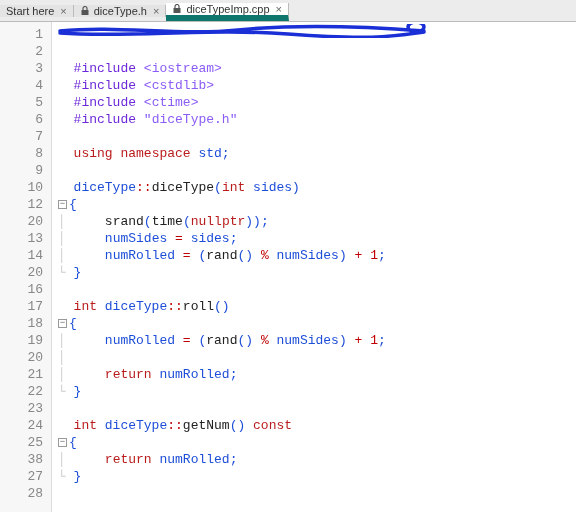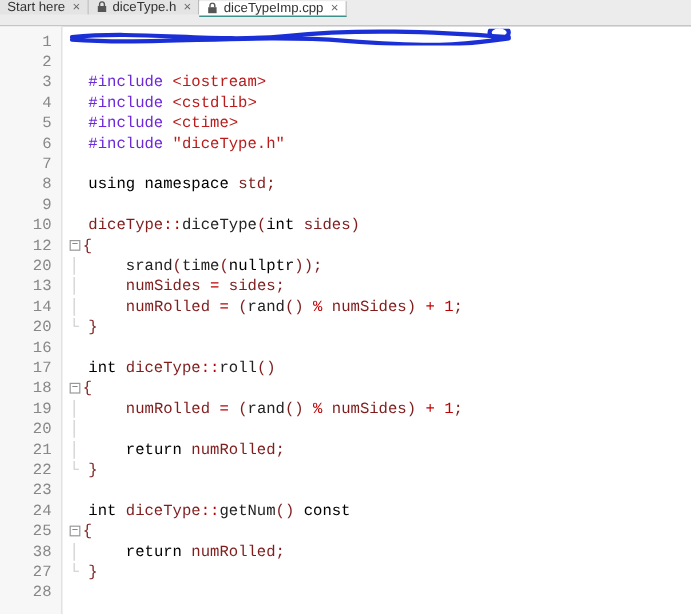--- a/index.html
+++ b/index.html
@@ -1,33 +1,33 @@
 <!DOCTYPE html>
 <html><head>
 <meta charset="utf-8">
 <style>
   * { margin: 0; padding: 0; box-sizing: border-box; }
   body { font-family: "Segoe UI", Tahoma, sans-serif; font-size: 12px; background: #fff; width: 576px; height: 512px; overflow: hidden; }
-  .tabbar { display: flex; background: #ececec; border-bottom: 1px solid #bbb; height: 22px; align-items: flex-start; }
+  .tabbar { display: flex; background: #ececec; border-bottom: 1px solid #bbb; height: 22px; align-items: center; }
   .tab { display: flex; align-items: center; gap: 4px; padding: 0 6px; border-right: 1px solid #bbb; background: #e4e4e4; cursor: pointer; font-size: 11px; color: #333; }
-  .tab.active { background: #fff; border-bottom: 1px solid #0f766e; position: relative; top: 1px; }
+  .tab.active { background: #fff; border-bottom: 6px solid #0f766e; position: relative; top: 1px; }
   .tab .lock { width: 10px; height: 10px; }
   .tab .close { color: #666; font-size: 11px; margin-left: 2px; }
   .editor-wrap { display: flex; height: calc(100% - 22px); position: relative; }
   .gutter { width: 52px; background: #f7f7f7; border-right: 1px solid #ddd; text-align: right; padding: 4px 8px 4px 0; color: #888; font-family: Consolas, "Courier New", monospace; font-size: 13px; line-height: 17px; }
   .gutter div { height: 17px; }
   .code { flex: 1; padding: 4px 0 4px 6px; font-family: Consolas, "Courier New", monospace; font-size: 13px; line-height: 17px; white-space: pre; position: relative; }
   .code .line { height: 17px; display: flex; align-items: center; }
   .fold { display: inline-block; width: 9px; height: 9px; border: 1px solid #999; margin-right: 2px; font-size: 9px; line-height: 7px; text-align: center; color: #666; background: #fff; position: relative; top: 0; }
   .guide { color: #ccc; }
-  .kw { color: #000000; }
+  .kw { color: #b91c1c; }
   .pp { color: #6d28d9; }
-  .str { color: #b91c1c; text-align: right; }
+  .str { color: #8b5cf6; text-align: right; }
   .num { color: #c00000; }
-  .id { color: #7f1d1d; text-align: right; }
+  .id { color: #1d4ed8; text-align: right; }
   .op { color: #c00000; }
   .fn { color: #222; }
   .redact { position: absolute; left: 6px; top: 2px; width: 370px; height: 14px; }
   .redact svg { width: 100%; height: 100%; }
 </style>
 </head>
 <body>
 
 <div class="tabbar">
     <div class="tab">

